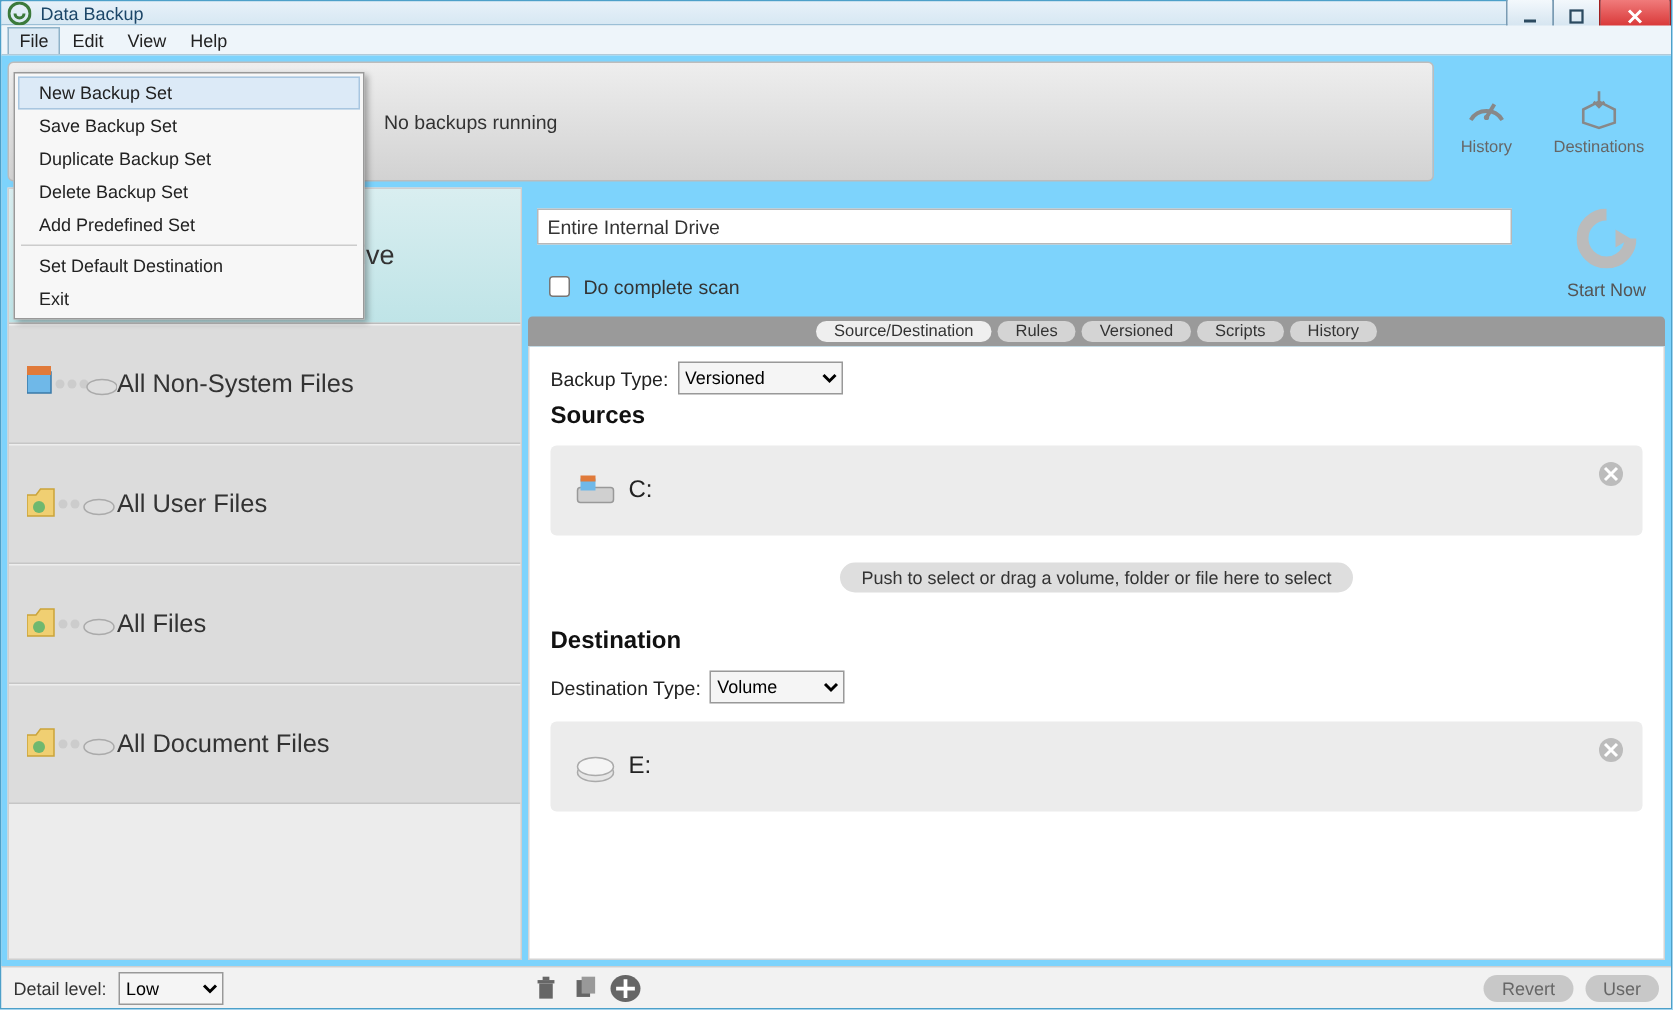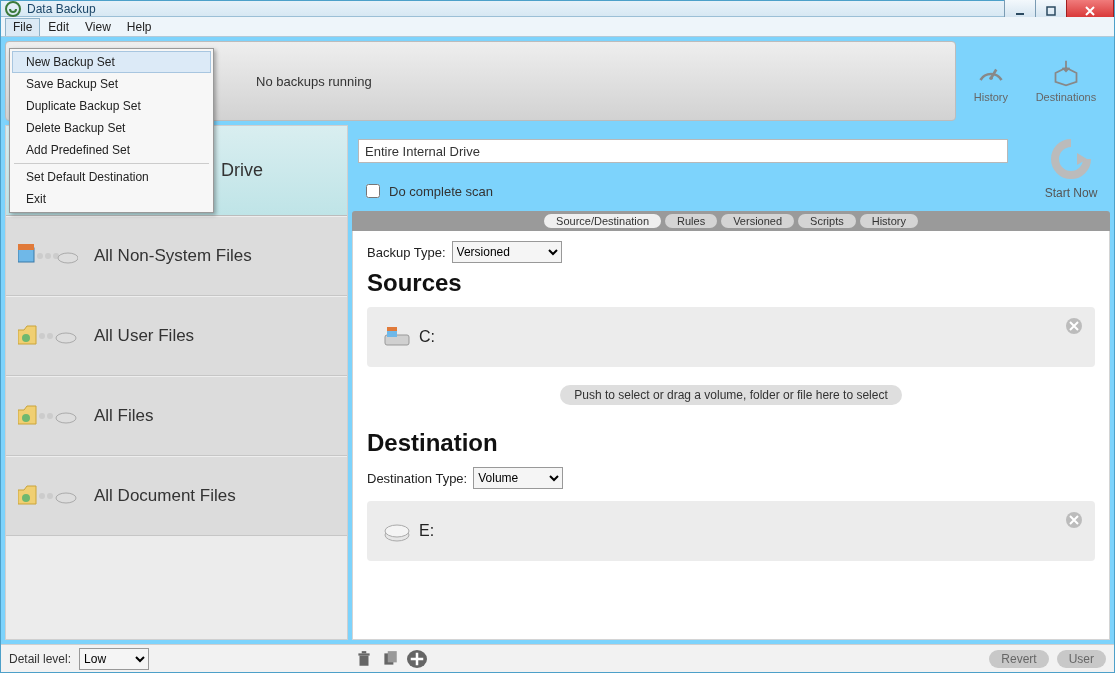--- a/index.html
+++ b/index.html
@@ -66,21 +66,21 @@
   .menubar .menu-item.active {
     background: #dceaf5;
     border: 1px solid #8fb3c9;
     border-bottom: none;
     padding: 1px 7px;
   }
   .dropdown {
     position: absolute;
     top: 48px; 
     left: 9px;
-    width: 205px;
+    width: 234px;
     background: #f7f7f7;
     border: 1px solid #999;
     box-shadow: 2px 2px 4px rgba(0,0,0,.3);
     z-index: 1000;
     padding: 2px;
   }
   .dropdown .dd-item {
     padding: 4px 14px;
     color: #222;
   }
@@ -149,21 +149,20 @@
     padding-left: 215px;
     font-size: 18px; color: #333;
   }
   .set-item {
     height: 80px;
     background: #dcdcdc;
     border-bottom: 1px solid #c6c6c6;
     border-top: 1px solid #eee;
     display: flex; align-items: center;
     padding: 0 12px;
-    gap: 16px;
   }
   .set-item .set-icon { width: 60px; height: 36px; display:flex; align-items:center; }
   .set-item .set-label { font-size: 17px; color: #333; }
 
   .main-panel {
     flex: 1 1 auto;
     display: flex; flex-direction: column;
     min-width: 0;
   }
   .name-row {
@@ -214,21 +213,21 @@
     background: #fff;
     border: 1px solid #d4d4d4;
     border-top: none;
     overflow-y: scroll;
     padding: 8px 14px;
   }
   .row-inline { display:flex; align-items:center; gap:6px; font-size:13px; color:#222; margin: 2px 0 6px;}
   select.small {
     height: 22px; font-size: 12px; border:1px solid #999; background:#f5f5f5;
   }
-  h2.section { font-size: 24px; font-weight: bold; margin: 6px 0 10px; color:#111;}
+  h2.section { font-size: 16px; font-weight: bold; margin: 6px 0 10px; color:#111;}
   .drive-row {
     background: #ececec;
     border-radius: 4px;
     padding: 14px 16px;
     display: flex; align-items: center;
     position: relative;
     margin-bottom: 40px;
     min-height: 60px;
   }
   .drive-row .dicon { width: 28px; height: 24px; margin-right: 8px; }

